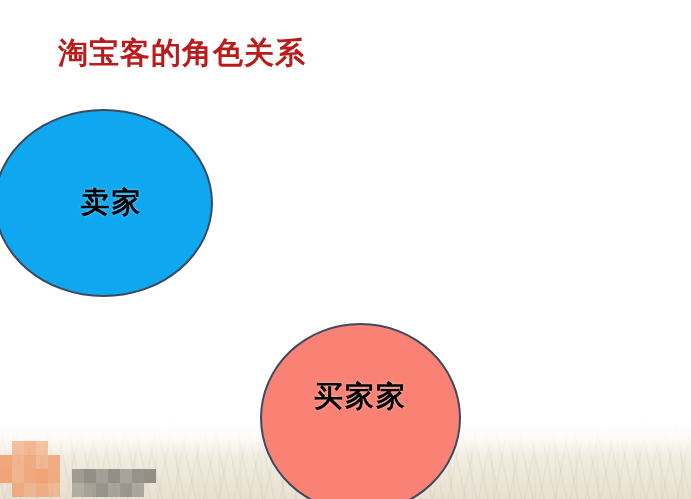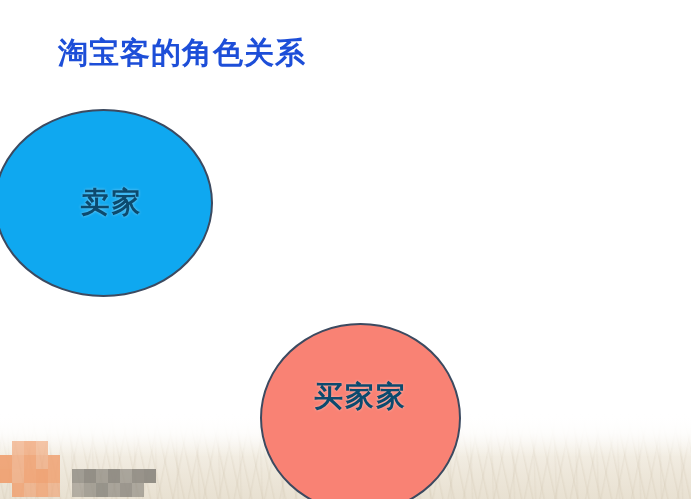--- a/index.html
+++ b/index.html
@@ -67,38 +67,38 @@
     background: linear-gradient(to bottom, #ffffff 0%, rgba(255,255,255,0.75) 45%, rgba(255,255,255,0) 100%);
   }
 
   
   .title {
     position: absolute;
     left: 58px;
     top: 33px;
     font-size: 30px;
     font-weight: bold;
-    color: #1d4ed8;
+    color: #b91c1c;
     letter-spacing: 1px;
     white-space: nowrap;
     font-family: "DejaVu Sans", "Liberation Sans", sans-serif;
   }
 
   
   .bubble {
     position: absolute;
     border-radius: 50%;
     border: 2px solid #3c4a60;
     box-sizing: border-box;
     display: flex;
     align-items: center;
     justify-content: center;
   }
   .bubble-label {
-    color: #0c4a6e;
+    color: #000000;
     font-weight: bold;
     font-size: 29px;
     letter-spacing: 2px;
     white-space: nowrap;
     text-shadow: 0 0 3px rgba(255,255,255,0.45);
     font-family: Liberation Sans, sans-serif;
   }
 
   .bubble-seller {
     left: -6px;

